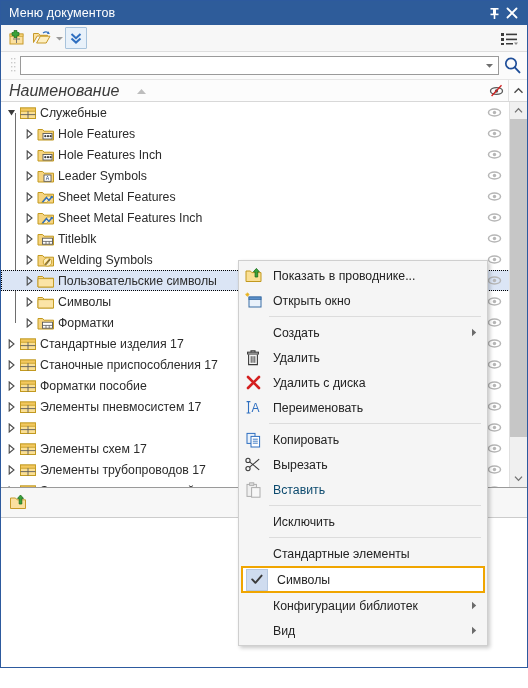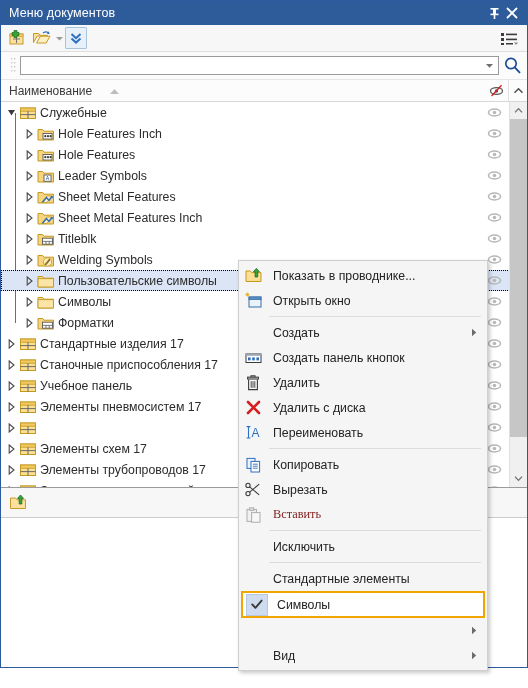--- a/index.html
+++ b/index.html
@@ -37,21 +37,21 @@
   .searchbox{flex:1;height:19px;border:1px solid #9a9a9a;background:#fff;
              display:flex;align-items:center;padding:0 2px 0 4px;box-sizing:border-box;}
   .searchbox input{border:0;outline:0;flex:1;font-family:"Liberation Sans",sans-serif;
                    font-size:11.5px;color:#222;background:transparent;height:15px;}
   .sb-caret{width:14px;display:flex;align-items:center;justify-content:center;}
   .search-go{width:26px;height:24px;display:flex;align-items:center;justify-content:center;}
 
   
   .colhead{height:21px;background:#fcfcfc;border-bottom:1px solid #d8d8d8;
            display:flex;align-items:center;padding-left:8px;}
-  .colhead .label{font-size:12px;color:#3b3b3b;}
+  .colhead .label{font-size:16px;color:#3b3b3b;font-style:italic;}
   .colhead .sortarrow{margin-left:17px;}
   .colhead .spacer{flex:1;}
   .colhead .hidden-ico{width:24px;display:flex;align-items:center;justify-content:center;}
   .colhead .chev{width:18px;display:flex;align-items:center;justify-content:center;
                  border-left:1px solid #e2e2e2;height:100%;}
 
   
   .treewrap{position:relative;height:385px;background:#ffffff;overflow:hidden;
             border-bottom:1px solid #9a9a9a;}
   .tree{position:absolute;left:0;top:0;right:17px;bottom:0;overflow:hidden;}
@@ -81,21 +81,21 @@
 
   
   .ctxmenu{position:absolute;left:237px;top:259px;width:250px;background:#f5f5f5;
            border:1px solid #cfcfcf;box-shadow:2px 2px 4px rgba(0,0,0,.22);
            box-sizing:border-box;padding:2px 0;}
   .ctxmenu::before{content:"";position:absolute;left:0;top:0;bottom:0;width:28px;background:#f5f5f5;}
   .mi{position:relative;height:25px;display:flex;align-items:center;box-sizing:border-box;}
   .mi .mi-icon{width:28px;height:25px;display:flex;align-items:center;justify-content:center;
                flex:0 0 28px;z-index:1;}
   .mi .mi-label{font-size:12.3px;color:#232323;padding-left:6px;z-index:1;}
-  .mi.disabled .mi-label{color:#7f1d1d;font-family:Liberation Serif, serif;}
+  .mi.disabled .mi-label{color:#0c4a6e;}
   .mi .mi-arrow{position:absolute;right:10px;top:0;height:25px;display:flex;align-items:center;}
   .sep{height:1px;background:#dcdcdc;margin:3px 6px 3px 30px;}
   .mi.checked-hl{border:2px solid #f0a500;background:#ffffff;height:27px;
                  margin:0 2px;width:calc(100% - 4px);}
   .mi .chk{width:20px;height:20px;background:#cfdcef;border:1px solid #b6c8e0;
            display:flex;align-items:center;justify-content:center;}
 
   svg{shape-rendering:geometricPrecision;}
 </style>
 </head>
@@ -249,21 +249,21 @@
           </div>
           <div class="icon">
             <svg width="18" height="16" viewBox="0 0 18 16">
               <path d="M1 14 V3.5 h4.6 l1.5 1.7 h9.4 V14 z" fill="#f6d480" stroke="#c2991f" stroke-width="1"></path>
               <rect x="6" y="7.5" width="9" height="5.5" fill="#fff" stroke="#5a5a5a" stroke-width=".9"></rect>
               <circle cx="8.3" cy="10.2" r="1.1" fill="#3a3a3a"></circle>
               <circle cx="11" cy="10.2" r="1.1" fill="#3a3a3a"></circle>
               <circle cx="13.6" cy="10.2" r="1.1" fill="#3a3a3a"></circle>
             </svg>
           </div>
-          <span class="rowlabel">Hole Features Inch</span>
+          <span class="rowlabel">Hole Features</span>
           <div class="eye">
             <svg width="15" height="11" viewBox="0 0 15 11">
               <ellipse cx="7.5" cy="5.5" rx="6" ry="3.4" fill="none" stroke="#b6b6b6" stroke-width="1.5"></ellipse>
               <circle cx="7.5" cy="5.5" r="1.7" fill="#b6b6b6"></circle>
             </svg>
           </div>
         </div>
         <div class="row">
           <div style="width: 22px; flex: 0 0 22px;"></div>
           <div class="twisty">
@@ -273,21 +273,21 @@
           </div>
           <div class="icon">
             <svg width="18" height="16" viewBox="0 0 18 16">
               <path d="M1 14 V3.5 h4.6 l1.5 1.7 h9.4 V14 z" fill="#f6d480" stroke="#c2991f" stroke-width="1"></path>
               <rect x="6" y="7.5" width="9" height="5.5" fill="#fff" stroke="#5a5a5a" stroke-width=".9"></rect>
               <circle cx="8.3" cy="10.2" r="1.1" fill="#3a3a3a"></circle>
               <circle cx="11" cy="10.2" r="1.1" fill="#3a3a3a"></circle>
               <circle cx="13.6" cy="10.2" r="1.1" fill="#3a3a3a"></circle>
             </svg>
           </div>
-          <span class="rowlabel">Hole Features</span>
+          <span class="rowlabel">Hole Features Inch</span>
           <div class="eye">
             <svg width="15" height="11" viewBox="0 0 15 11">
               <ellipse cx="7.5" cy="5.5" rx="6" ry="3.4" fill="none" stroke="#b6b6b6" stroke-width="1.5"></ellipse>
               <circle cx="7.5" cy="5.5" r="1.7" fill="#b6b6b6"></circle>
             </svg>
           </div>
         </div>
         <div class="row">
           <div style="width: 22px; flex: 0 0 22px;"></div>
           <div class="twisty">
@@ -516,21 +516,21 @@
               <path d="M2.2 1 L7 5 L2.2 9 z" fill="none" stroke="#4a4a4a" stroke-width="1.1"></path>
             </svg>
           </div>
           <div class="icon">
             <svg width="18" height="16" viewBox="0 0 18 16">
               <rect x="1.5" y="3" width="15" height="10.5" fill="#fadf94" stroke="#c2991f" stroke-width="1"></rect>
               <rect x="1.5" y="3" width="15" height="3.2" fill="#f3c85f" stroke="#c2991f" stroke-width=".8"></rect>
               <path d="M9 6.2 V13.5 M1.5 9.6 H16.5" stroke="#5d5d5d" stroke-width=".9"></path>
             </svg>
           </div>
-          <span class="rowlabel">Учебное панель</span>
+          <span class="rowlabel">Форматки пособие</span>
           <div class="eye">
             <svg width="15" height="11" viewBox="0 0 15 11">
               <ellipse cx="7.5" cy="5.5" rx="6" ry="3.4" fill="none" stroke="#b6b6b6" stroke-width="1.5"></ellipse>
               <circle cx="7.5" cy="5.5" r="1.7" fill="#b6b6b6"></circle>
             </svg>
           </div>
         </div>
         <div class="row">
           <div style="width: 4px; flex: 0 0 4px;"></div>
           <div class="twisty">
@@ -692,32 +692,20 @@
         <div class="mi-icon"></div>
         <div class="mi-label">Создать</div>
         <div class="mi-arrow">
           <svg width="6" height="9" viewBox="0 0 6 9">
             <path d="M1 0.8 L5.2 4.5 L1 8.2 z" fill="#6b6b6b"></path>
           </svg>
         </div>
       </div>
       <div class="mi">
         <div class="mi-icon">
-          <svg width="17" height="12" viewBox="0 0 17 12">
-            <rect x="1" y="2" width="15" height="8.5" fill="#fff" stroke="#3b3b3b" stroke-width="1"></rect>
-            <rect x="1" y="2" width="15" height="1.8" fill="#9aa7b5"></rect>
-            <rect x="3" y="5.4" width="2.6" height="3" fill="#2f6fc0"></rect>
-            <rect x="7.2" y="5.4" width="2.6" height="3" fill="#2f6fc0"></rect>
-            <rect x="11.4" y="5.4" width="2.6" height="3" fill="#2f6fc0"></rect>
-          </svg>
-        </div>
-        <div class="mi-label">Создать панель кнопок</div>
-      </div>
-      <div class="mi">
-        <div class="mi-icon">
           <svg width="14" height="16" viewBox="0 0 14 16">
             <rect x="1.6" y="2.2" width="10.8" height="1.8" fill="none" stroke="#3b3b3b" stroke-width="1.1"></rect>
             <path d="M5 2.2 V0.9 h4 V2.2" fill="none" stroke="#3b3b3b" stroke-width="1.1"></path>
             <path d="M2.6 4.4 V14.6 h8.8 V4.4" fill="none" stroke="#3b3b3b" stroke-width="1.1"></path>
             <path d="M5.2 6.2 V12.8 M7 6.2 V12.8 M8.8 6.2 V12.8" stroke="#3b3b3b" stroke-width=".9"></path>
           </svg>
         </div>
         <div class="mi-label">Удалить</div>
       </div>
       <div class="mi">
@@ -783,20 +771,21 @@
           <div class="chk">
             <svg width="12" height="11" viewBox="0 0 12 11">
               <path d="M1.2 5.4 L4.4 8.8 L10.6 1.6" fill="none" stroke="#3a3a3a" stroke-width="1.9" stroke-linecap="round" stroke-linejoin="round"></path>
             </svg>
           </div>
         </div>
         <div class="mi-label">Символы</div>
       </div>
       <div class="mi">
         <div class="mi-icon"></div>
+        <div class="mi-label">Конфигурации библиотек</div>
         <div class="mi-arrow">
           <svg width="6" height="9" viewBox="0 0 6 9">
             <path d="M1 0.8 L5.2 4.5 L1 8.2 z" fill="#6b6b6b"></path>
           </svg>
         </div>
       </div>
       <div class="mi">
         <div class="mi-icon"></div>
         <div class="mi-label">Вид</div>
         <div class="mi-arrow">

